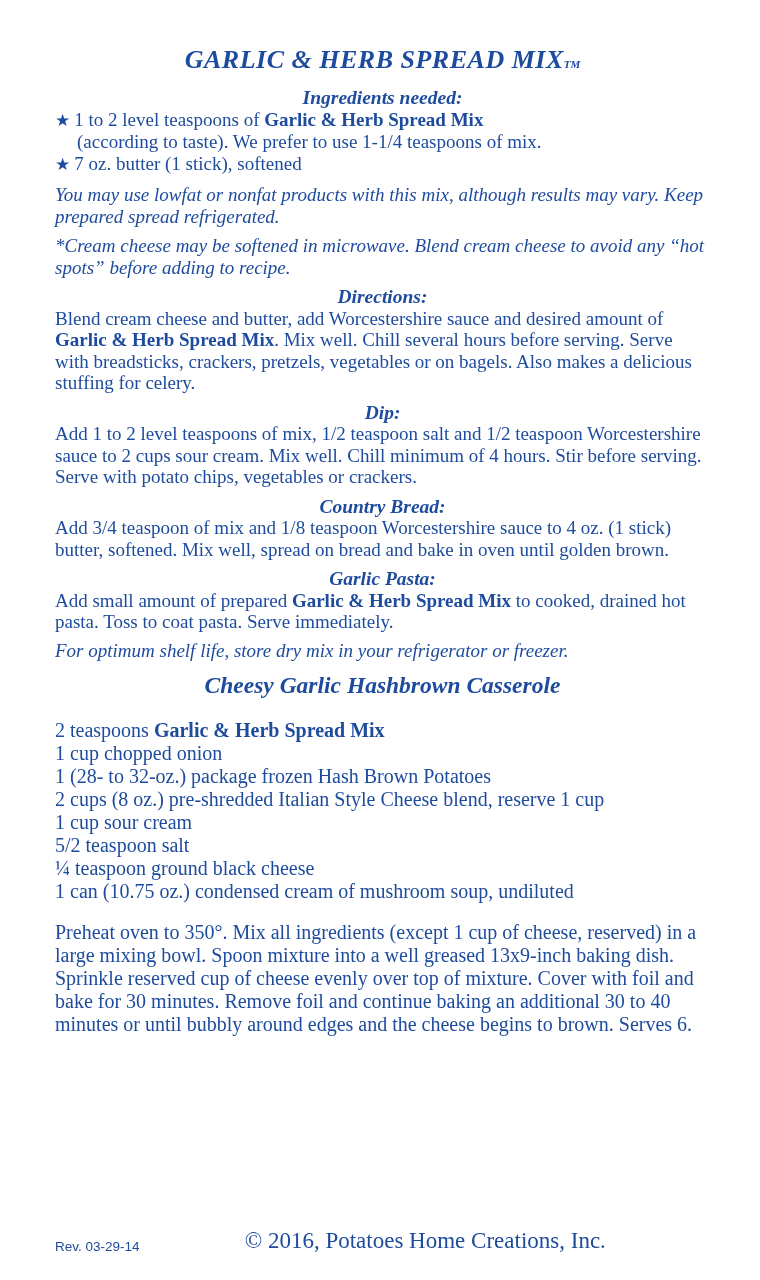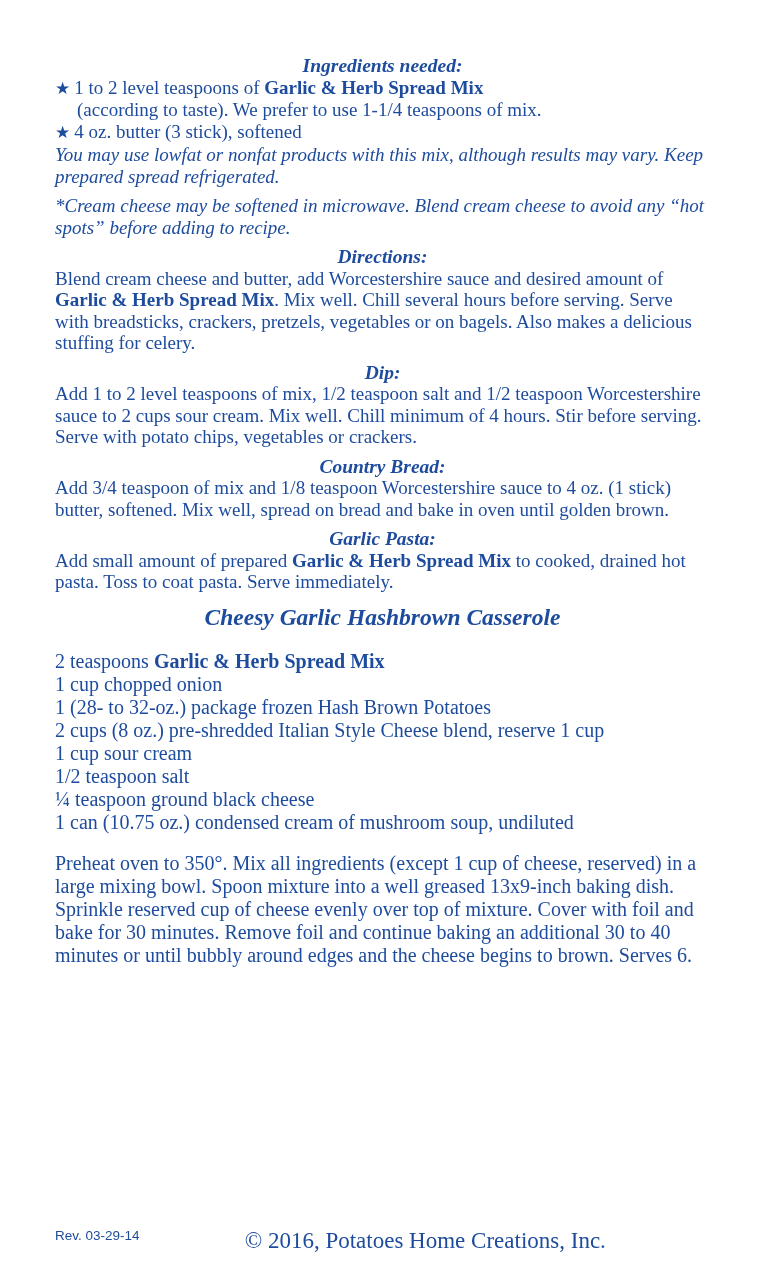--- a/index.html
+++ b/index.html
@@ -26,93 +26,95 @@
   .sec-heading{
     font-weight:bold;
     font-style:italic;
     font-size:19.5px;
     margin-top:8px;
     text-align:center;
   }
   .bullet-line{white-space:nowrap;}
   .star{display:inline-block;margin-right:4px;font-size:17px;}
   .cont-line{padding-left:22px;white-space:nowrap;}
-  .note{font-style:italic;margin-top:1px;}
+  .note{font-style:italic;margin-top:9px;}
   .para{margin:0;}
   .casserole-title{
     text-align:center;
     font-weight:bold;
     font-style:italic;
     font-size:23.5px;
     margin-top:10px;
     line-height:28px;
   }
   .cas{font-size:20px;line-height:23px;}
   .cas-ingredients{margin-top:15px;}
   .cas-line{white-space:nowrap;}
   .cas-instructions{margin-top:18px;}
   b{font-weight:bold;}
   .footer{
     position:absolute;
     left:55px;right:59px;bottom:26px;
     display:flex;
-    align-items:flex-start;
+    align-items:flex-end;
     gap:10px;
   }
   .revision{
     font-family:"Liberation Sans", sans-serif;
     font-size:13.5px;
   }
   .copyright{
     flex:1;
     text-align:center;
     font-size:23px;
   }
 </style>
 </head>
 <body>
 
 <div class="page">
   <div class="content">
 
+    <h1 class="page-title"><span>GARLIC &amp; HERB SPREAD MIX</span><span class="tm">TM</span></h1>
 
     <div class="top">
       <div class="sec-heading" style="margin-top:9px">Ingredients needed:</div>
 
       <div class="bullet-line"><span class="star">★</span><span>1 to 2 level teaspoons of </span><b>Garlic &amp; Herb Spread Mix</b></div>
       <div class="cont-line">(according to taste). We prefer to use 1-1/4 teaspoons of mix.</div>
-      <div class="bullet-line"><span class="star">★</span><span>4 oz. butter (3 stick), softened</span></div>
+      <div class="bullet-line"><span class="star">★</span><span>7 oz. butter (1 stick), softened</span></div>
 
       <div class="note">You may use lowfat or nonfat products with this mix, although results may vary. Keep prepared spread refrigerated.</div>
       <div class="note" style="margin-top:8px">*Cream cheese may be softened in microwave. Blend cream cheese to avoid any “hot spots” before adding to recipe.</div>
 
       <div class="sec-heading">Directions:</div>
       <p class="para"><span>Blend cream cheese and butter, add Worcestershire sauce and desired amount of </span><b>Garlic &amp; Herb Spread Mix</b><span>. Mix well. Chill several hours before serving. Serve with breadsticks, crackers, pretzels, vegetables or on bagels. Also makes a delicious stuffing for celery.</span></p>
 
       <div class="sec-heading">Dip:</div>
       <p class="para">Add 1 to 2 level teaspoons of mix, 1/2 teaspoon salt and 1/2 teaspoon Worcestershire sauce to 2 cups sour cream. Mix well. Chill minimum of 4 hours. Stir before serving. Serve with potato chips, vegetables or crackers.</p>
 
       <div class="sec-heading">Country Bread:</div>
       <p class="para">Add 3/4 teaspoon of mix and 1/8 teaspoon Worcestershire sauce to 4 oz. (1 stick) butter, softened. Mix well, spread on bread and bake in oven until golden brown.</p>
 
       <div class="sec-heading">Garlic Pasta:</div>
       <p class="para"><span>Add small amount of prepared </span><b>Garlic &amp; Herb Spread Mix</b><span> to cooked, drained hot pasta. Toss to coat pasta. Serve immediately.</span></p>
 
+      <div class="note" style="margin-top:7px">For optimum shelf life, store dry mix in your refrigerator or freezer.</div>
     </div>
 
     <h2 class="casserole-title">Cheesy Garlic Hashbrown Casserole</h2>
 
     <div class="cas">
       <div class="cas-ingredients">
         <div class="cas-line"><span>2 teaspoons </span><b>Garlic &amp; Herb Spread Mix</b></div>
         <div class="cas-line">1 cup chopped onion</div>
         <div class="cas-line">1 (28- to 32-oz.) package frozen Hash Brown Potatoes</div>
         <div class="cas-line">2 cups (8 oz.) pre-shredded Italian Style Cheese blend, reserve 1 cup</div>
         <div class="cas-line">1 cup sour cream</div>
-        <div class="cas-line">1/2 teaspoon salt</div>
+        <div class="cas-line">5/2 teaspoon salt</div>
         <div class="cas-line">¼ teaspoon ground black cheese</div>
         <div class="cas-line">1 can (10.75 oz.) condensed cream of mushroom soup, undiluted</div>
       </div>
       <p class="para cas-instructions">Preheat oven to 350°.  Mix all ingredients (except 1 cup of cheese, reserved) in a large mixing bowl.  Spoon mixture into a well greased 13x9-inch baking dish.  Sprinkle reserved cup of cheese evenly over top of mixture.  Cover with foil and bake for 30 minutes.  Remove foil and continue baking an additional 30 to 40 minutes or until bubbly around edges and the cheese begins to brown.  Serves 6.</p>
     </div>
   </div>
 
   <div class="footer">
     <span class="revision">Rev. 03-29-14</span>
     <span class="copyright">© 2016, Potatoes Home Creations, Inc.</span>

